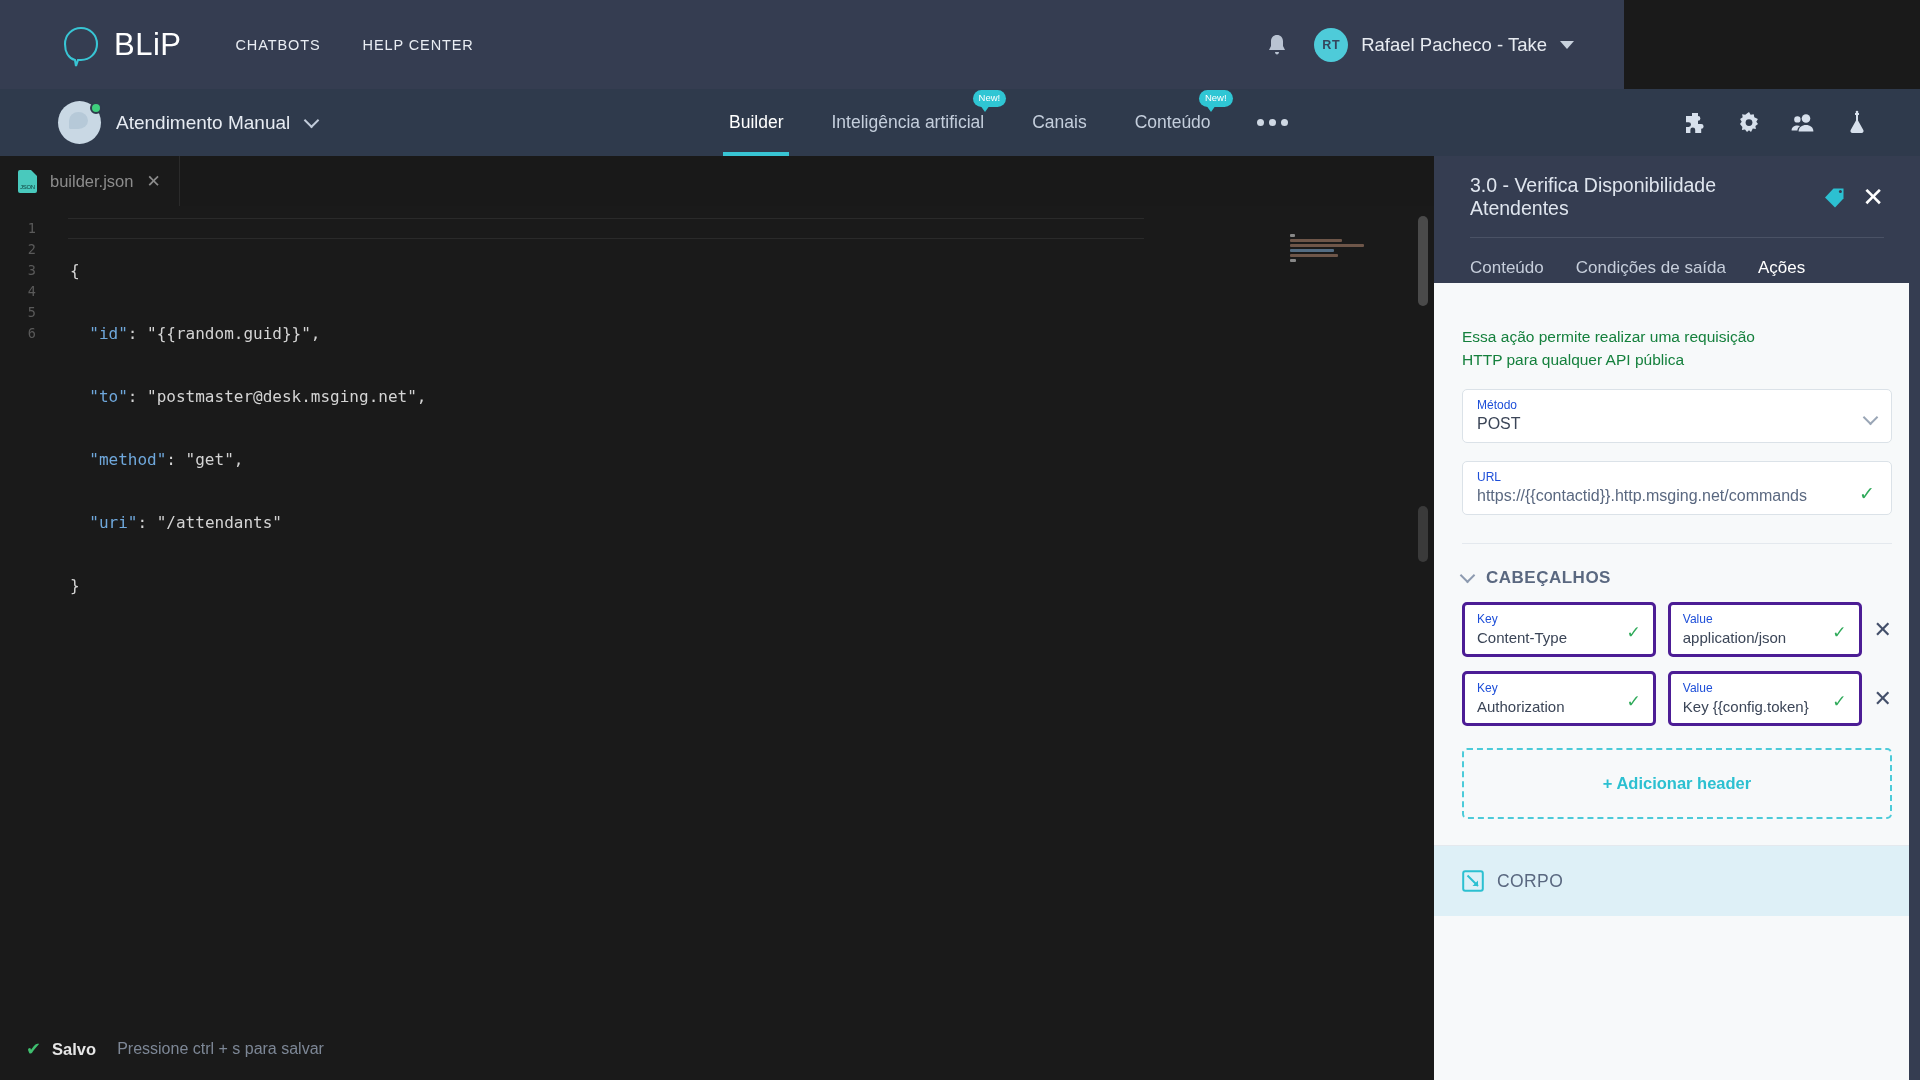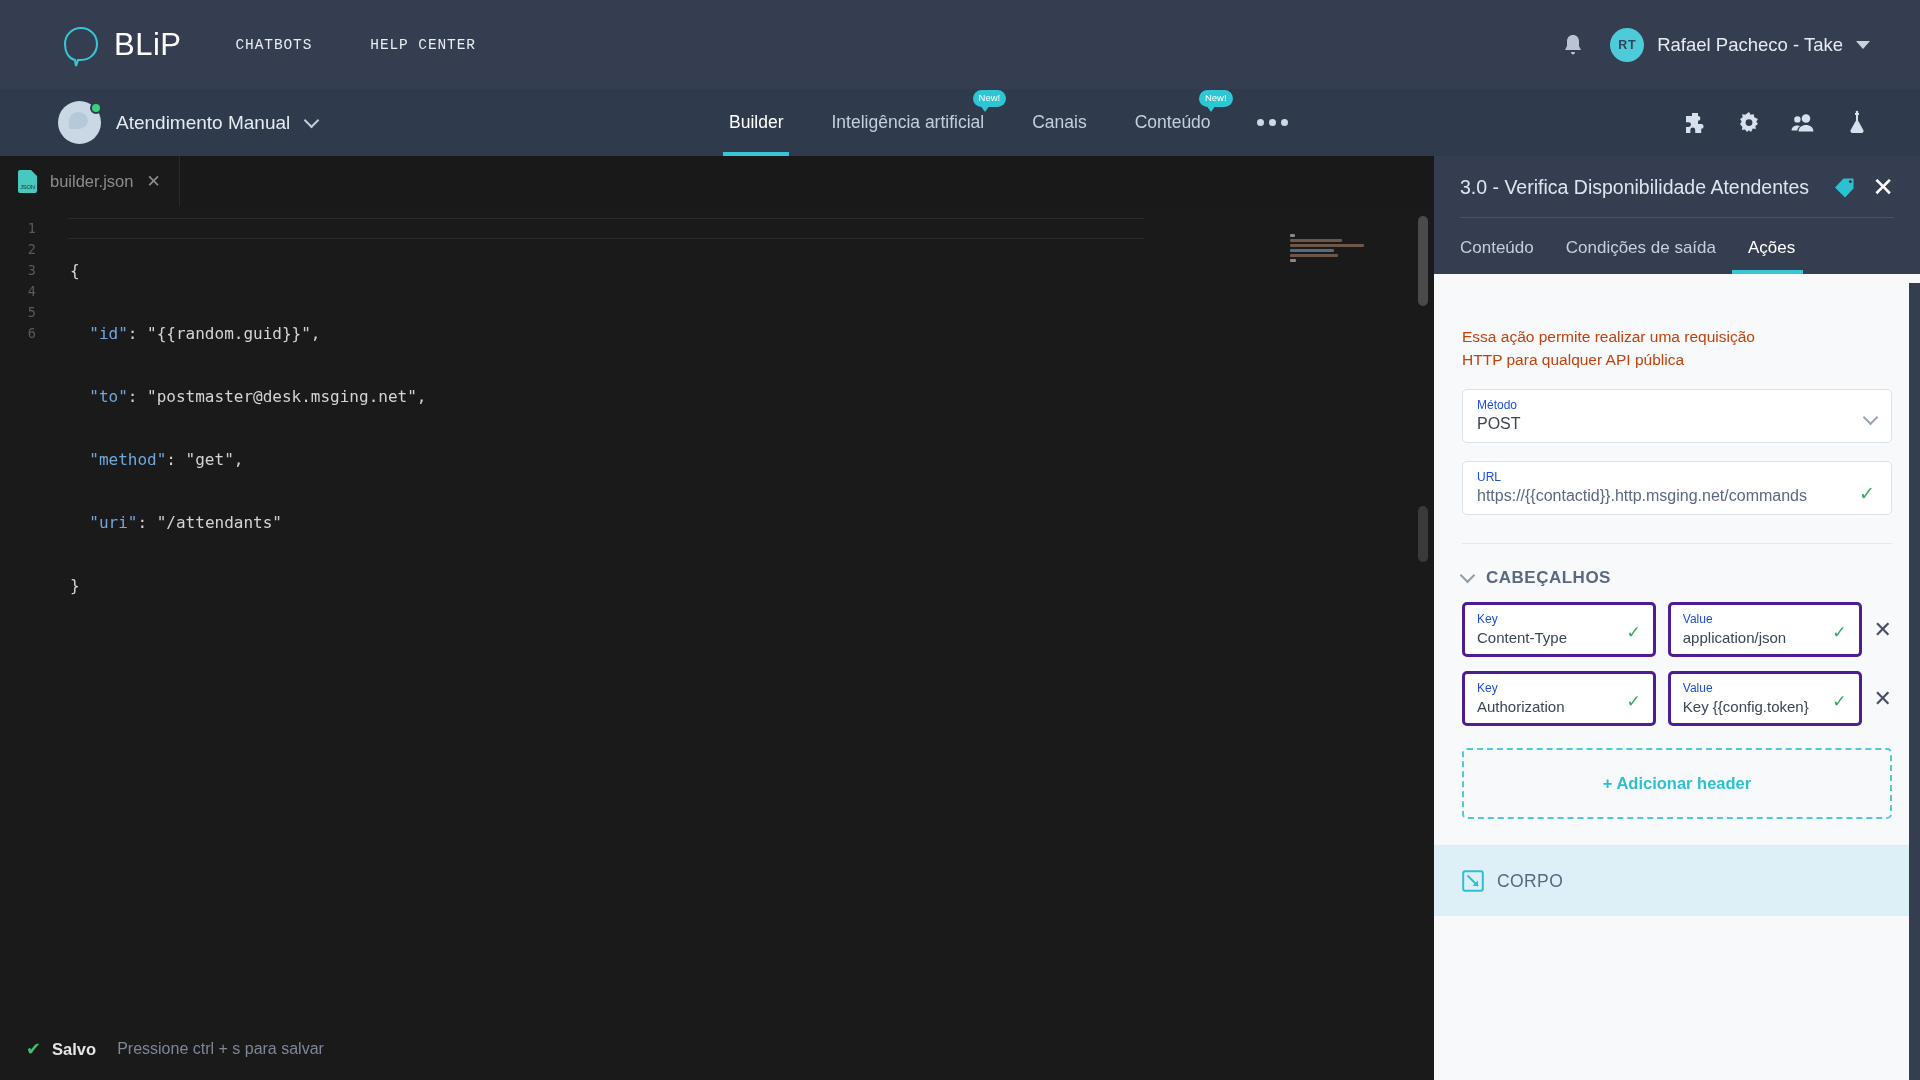--- a/index.html
+++ b/index.html
@@ -5,31 +5,31 @@
   * { box-sizing: border-box; margin: 0; padding: 0; }
   html, body {
     width: 1920px; height: 1080px;
     overflow: hidden;
     font-family: "Liberation Sans", sans-serif;
     background: #1a1a1a;
   }
 
   
   .topbar {
-    position: absolute; top: 0; left: 0; width: 1920px; height: 89px;
+    position: absolute; top: 0; left: 0; width: 1624px; height: 89px;
     background: #353d51;
     display: flex; align-items: center;
   }
   .logo-wrap { display: flex; align-items: center; margin-left: 58px; }
   .logo-mark { width: 46px; height: 46px; position: relative; }
   .logo-text {
     color: #ffffff; font-size: 31px; letter-spacing: 0.5px;
     margin-left: 10px; font-weight: 400;
   }
-  .top-nav { display: flex; align-items: center; margin-left: 54px; gap: 58px; font-family: Liberation Mono, monospace; }
+  .top-nav { display: flex; align-items: center; margin-left: 54px; gap: 42px; }
   .top-nav a {
     color: #e9edf3; font-size: 14.5px; letter-spacing: 0.9px;
     text-decoration: none;
   }
   .topbar-right {
     margin-left: auto; margin-right: 50px;
     display: flex; align-items: center; gap: 26px;
   }
   .bell { width: 22px; height: 24px; position: relative; cursor: pointer; }
   .user-block { display: flex; align-items: center; gap: 13px; cursor: pointer; }
@@ -160,21 +160,21 @@
   }
   .check-green { color: #3fbf6f; font-size: 18px; }
   .saved { color: #e6e6e6; font-size: 16.5px; font-weight: 600; }
   .savehint { color: #7d8796; font-size: 16px; margin-left: 10px; }
 
   
   .panel {
     position: absolute; top: 156px; left: 1434px; width: 486px; height: 924px;
     background: #f7f9fa;
   }
-  .panel-head { background: #353d51; padding: 18px 26px 0; }
+  .panel-head { background: #353d51; padding: 18px 36px 0; }
   .panel-title-row { display: flex; align-items: center; gap: 16px; }
   .panel-title { color: #dfe5ee; font-size: 19.5px; flex: 1; }
   .tag-ico { width: 23px; height: 22px; cursor: pointer; }
   .close-x { color: #ffffff; font-size: 26px; line-height: 1; cursor: pointer; font-weight: 300; }
   .panel-divider { height: 1px; background: #4a5265; margin: 17px 0 0; }
   .ptabs { display: flex; gap: 0; }
   .ptab {
     position: relative; color: #c6cedb; font-size: 17px;
     padding: 20px 16px 16px; cursor: pointer;
   }
@@ -191,21 +191,21 @@
   .pb-inner { padding: 22px 28px 0; }
   .act-head { display: flex; align-items: center; gap: 14px; }
   .back-chev {
     width: 10px; height: 10px; border-left: 2px solid #8d9bb0;
     border-bottom: 2px solid #8d9bb0; transform: rotate(45deg);
     cursor: pointer;
   }
   .act-name { color: #5a6880; font-size: 17.5px; letter-spacing: .4px; flex: 1; }
   .pencil { width: 20px; height: 20px; cursor: pointer; }
   .act-desc {
-    color: #c2410c; font-size: 15.5px; line-height: 23px;
+    color: #15803d; font-size: 15.5px; line-height: 23px;
     margin-top: 20px; max-width: 330px;
   }
   .field {
     background: #fff; border: 1px solid #dbe2e8; border-radius: 5px;
     padding: 8px 14px 9px; position: relative; margin-top: 18px;
   }
   .field-label { color: #1d4ed8; font-size: 12px; }
   .field-value { color: #3b4557; font-size: 16px; margin-top: 3px; }
   .field-value.link { color: #5a6880; }
   .sel-chev {

